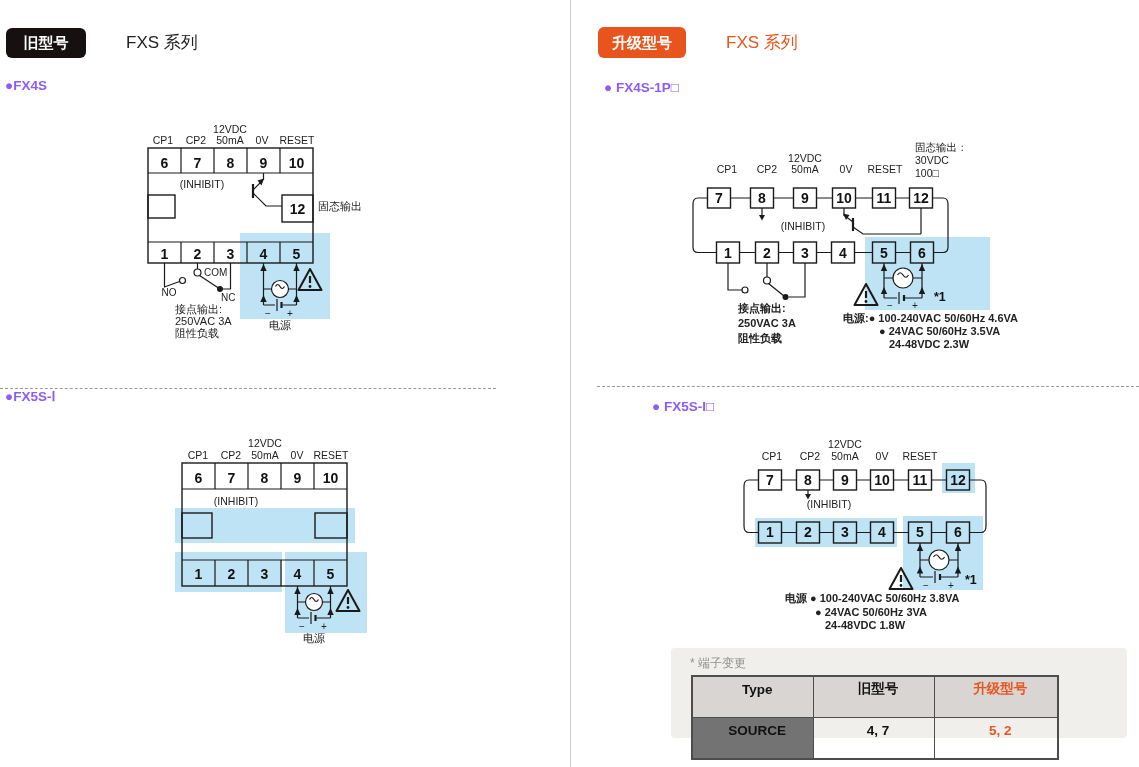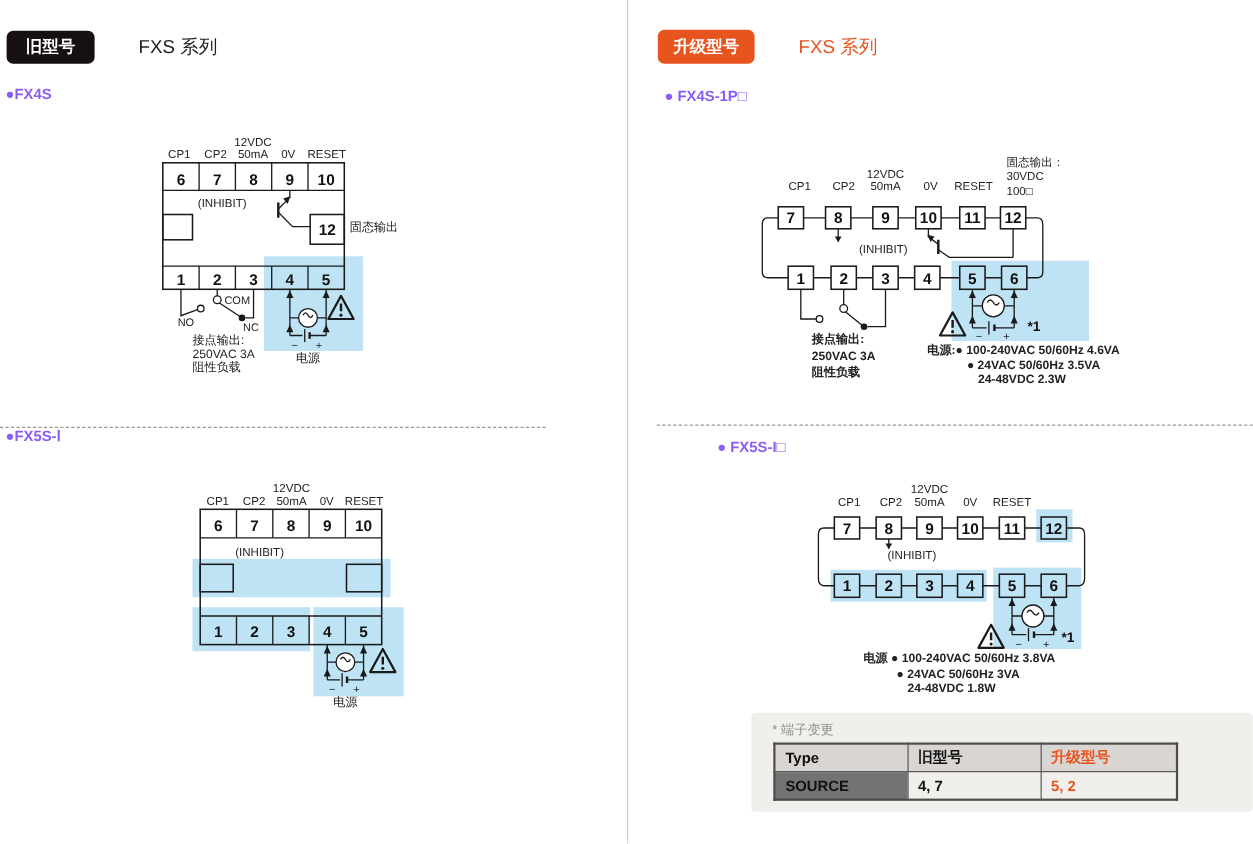--- a/index.html
+++ b/index.html
@@ -31,26 +31,26 @@
   .star { font-size:12.5px; font-weight:bold; fill:#111; }
   .wire { fill:none; stroke:#1a1a1a; stroke-width:1.2; }
   .bar  { fill:none; stroke:#1a1a1a; stroke-width:2.2; }
   .box  { fill:none; stroke:#1a1a1a; stroke-width:1.4; }
   .hl   { fill:#bde3f4; }
   .ah   { fill:#1a1a1a; stroke:none; }
   .oc   { fill:#ffffff; stroke:#1a1a1a; stroke-width:1.2; }
   .fc   { fill:#1a1a1a; stroke:none; }
 
   
-  .tbl-panel { left:671px; top:648px; width:456px; height:90px; background:#f1efec; border-radius:4px;margin-left:12px; }
+  .tbl-panel { left:671px; top:648px; width:456px; height:90px; background:#f1efec; border-radius:4px; }
   .tbl-caption { position:absolute; left:19px; top:7px; font-size:12px; color:#8f8f8f; }
   .chg-table { position:absolute; left:20px; top:27px; border-collapse:collapse; table-layout:fixed; width:366px;
                border:2px solid #4d4d4d; }
-  .chg-table th, .chg-table td { border:1px solid #4d4d4d; height:24px; padding:0 0 0 9px;
-               font-size:13.5px; font-weight:bold; text-align:left; color:#111; }
+  .chg-table th, .chg-table td { border:1px solid #4d4d4d; height:24px; padding:0 0 16px 9px;
+               font-size:13.5px; font-weight:bold; text-align:center; color:#111; }
   .chg-table th { background:#d8d5d2; }
   .cell-gray { background:#737373; }
   .txt-orange { color:#e8541d !important; }
 </style>
 </head>
 <body>
 
 <div class="page">
 
   <div class="abs badge badge-old">旧型号</div>

